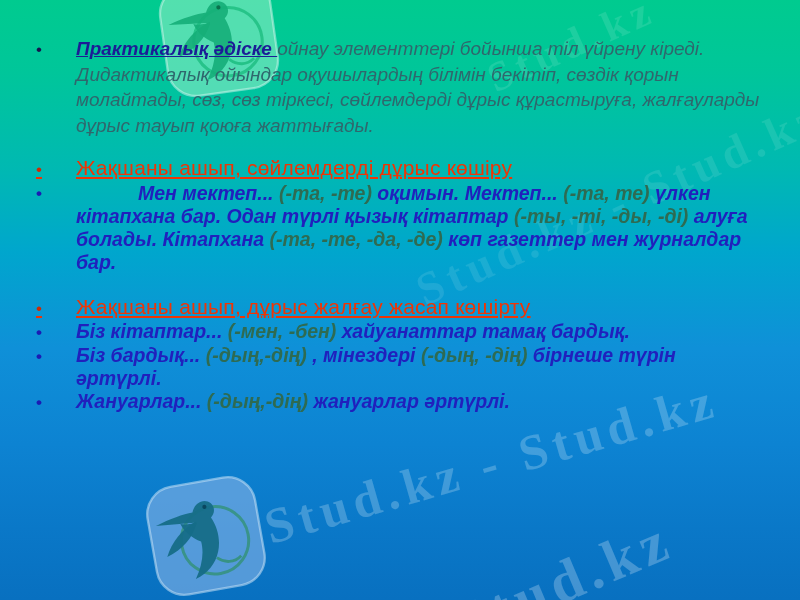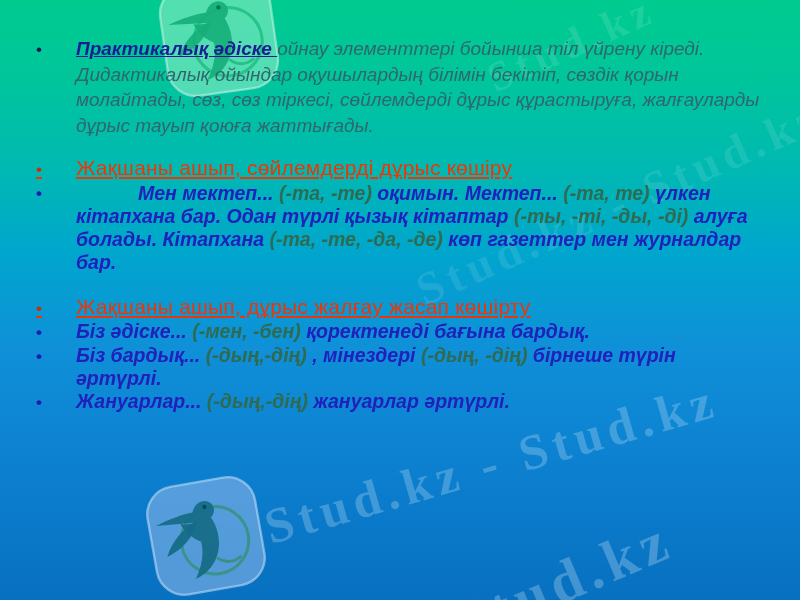--- a/index.html
+++ b/index.html
@@ -130,21 +130,21 @@
       <div class="t"><span>Мен мектеп... </span><span class="green">(-та, -те)</span><span> оқимын.  Мектеп... </span><span class="green">(-та, те)</span><span> үлкен  кітапхана  бар. Одан түрлі қызық кітаптар  </span><span class="green">(-ты, -ті, -ды, -ді)</span><span> алуға болады. Кітапхана </span><span class="green">(-та, -те, -да, -де)</span><span> көп газеттер мен журналдар бар.</span></div>
     </div>
 
     <div class="row heading-red mt-gap">
       <span class="b b-red"></span>
       <div class="t">Жақшаны ашып, дұрыс жалғау жасап көшірту</div>
     </div>
 
     <div class="row sentence">
       <span class="b b-blue"></span>
-      <div class="t"><span>Біз әдіске... </span><span class="green">(-мен, -бен)</span><span> қоректенеді бағына бардық.</span></div>
+      <div class="t"><span>Біз кітаптар... </span><span class="green">(-мен, -бен)</span><span> хайуанаттар тамақ бардық.</span></div>
     </div>
 
     <div class="row sentence">
       <span class="b b-blue"></span>
       <div class="t"><span>Біз бардық... </span><span class="green">(-дың,-дің)</span><span> , мінездері </span><span class="green">(-дың, -дің)</span><span> бірнеше түрін әртүрлі.</span></div>
     </div>
 
     <div class="row sentence">
       <span class="b b-blue"></span>
       <div class="t"><span>Жануарлар... </span><span class="green">(-дың,-дің)</span><span> жануарлар әртүрлі.</span></div>

